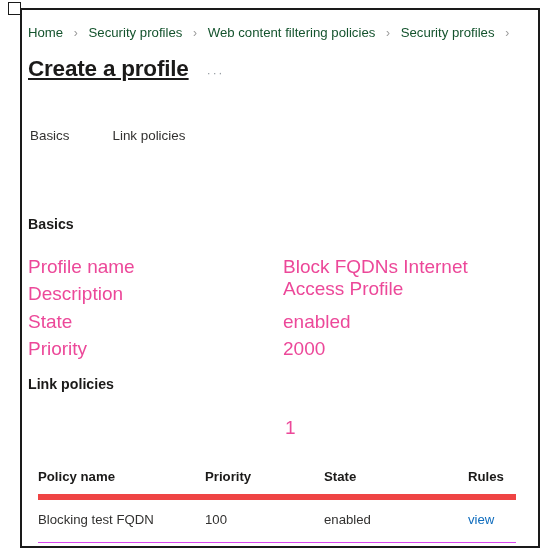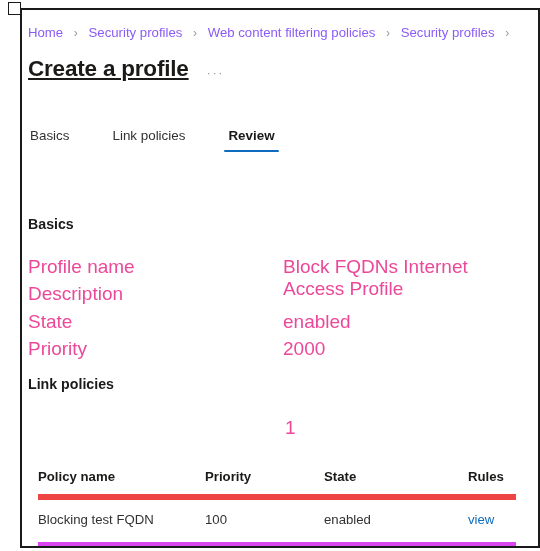--- a/index.html
+++ b/index.html
@@ -73,21 +73,21 @@
     left: 6px;
     top: 14px;
     right: 0;
     white-space: nowrap;
     font-size: 13.2px;
     line-height: 18px;
     color: #0066cc;
     overflow: hidden;
   }
   .crumb {
-    color: #8b5cf6;
+    color: #14532d;
     cursor: pointer;
   }
   .crumb-sep {
     color: #9b9b9b;
     padding: 0 7px;
     font-size: 12px;
   }
 
   
   .title-row {
@@ -203,21 +203,21 @@
   }
   .trow {
     position: relative;
     height: 38px;
   }
   .trow.head {
     height: 34px;
     border-bottom: 6px solid #ef4444;
   }
   .trow.body {
-    border-bottom: 4px solid #d946ef;
+    border-bottom: 1px solid #d946ef;
     height: 42px;
     text-align: right;
   }
   .cell {
     position: absolute;
     top: 9px;
     font-size: 13.2px;
     color: #323130;
     white-space: nowrap;
   }
@@ -255,21 +255,20 @@
       </div>
 
       <div class="title-row">
         <span class="page-title">Create a profile</span>
         <span class="ellipsis-btn">···</span>
       </div>
 
       <div class="tabs">
         <div class="tab">Basics</div>
         <div class="tab">Link policies</div>
-        <div class="tab active">Review</div>
       </div>
 
 
       <div class="section-heading" id="h-basics">Basics</div>
 
       <div class="kv" id="kv-0">
         <span class="k">Profile name</span>
         <span class="v">Block FQDNs Internet Access Profile</span>
       </div>
       <div class="kv" id="kv-1">

